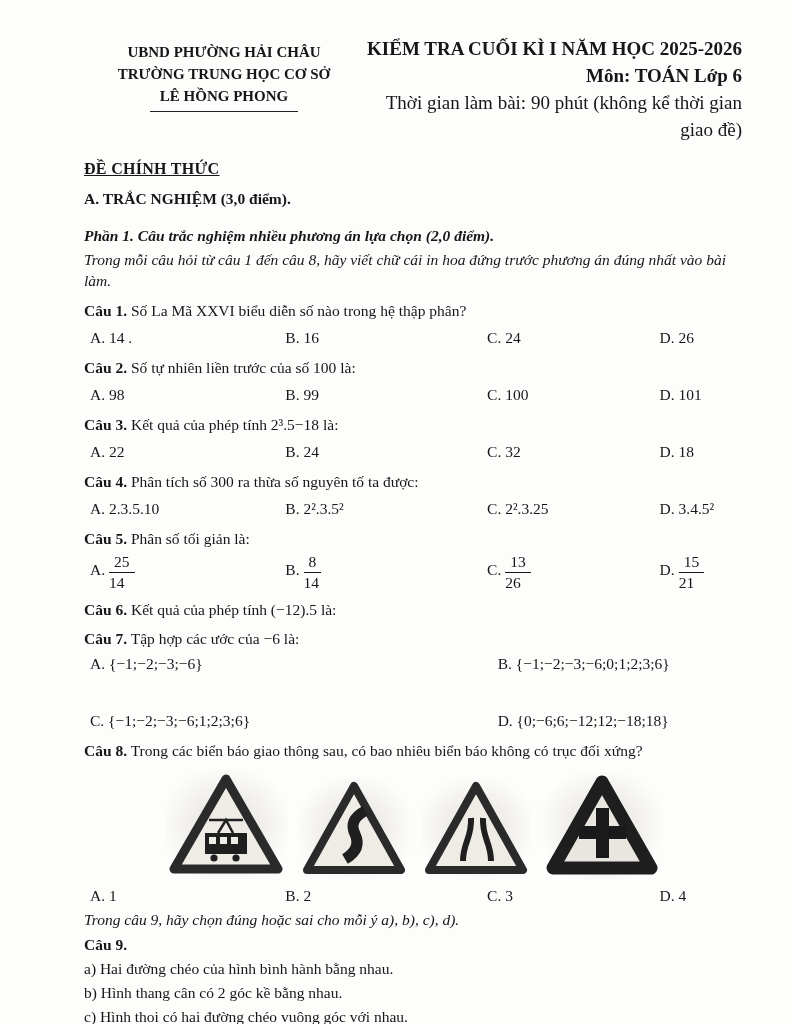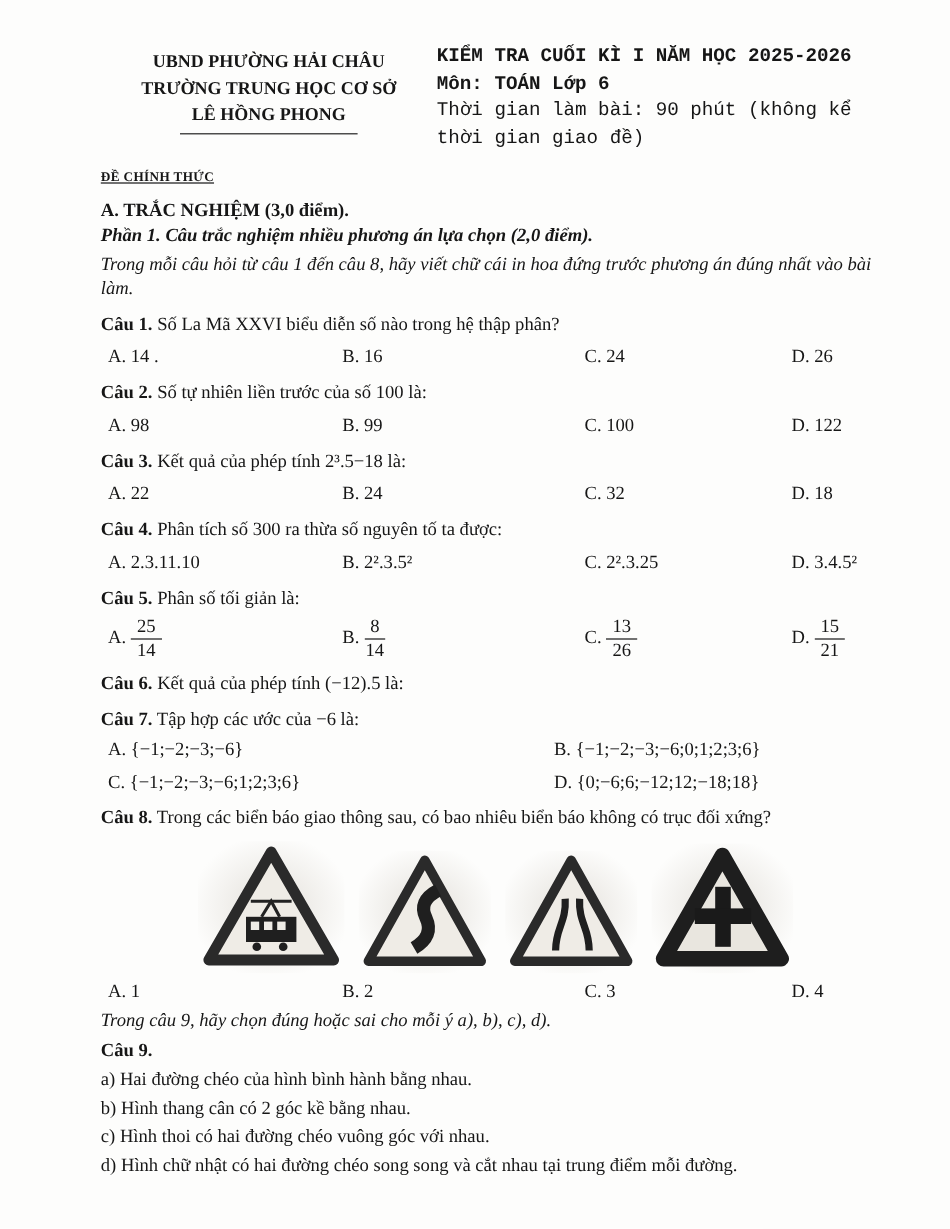--- a/index.html
+++ b/index.html
@@ -18,52 +18,53 @@
   .header { display: flex; align-items: flex-start; }
   .header-left {
     width: 280px;
     text-align: center;
     font-weight: bold;
     font-size: 15px;
     line-height: 1.45;
     padding-top: 6px;
   }
   .school-underline { width: 148px; border-top: 1.7px solid #222; margin: 4px auto 0; height: 0; }
-  .header-right { flex: 1; text-align: left; font-size: 16px; line-height: 1.42; font-family: Liberation Mono, monospace; }
+  .header-right { flex: 1; text-align: right; font-size: 19px; line-height: 1.42; }
   .hr-title, .hr-subject { font-weight: bold; }
   .hr-note { font-style: italic; }
   .official {
     display: inline-block;
     font-weight: bold;
-    font-size: 11px;
+    font-size: 16px;
     text-decoration: underline;
     margin: 14px 0 8px;
     letter-spacing: .3px;
   }
   .section-a { font-weight: bold; margin-top: 2px; }
-  .part-title { font-weight: bold; font-style: italic; margin-top: 0; }
+  .part-title { font-weight: bold; font-style: italic; margin-top: 16px; }
   .instruction { font-style: italic; margin-top: 3px; }
   .q { margin-top: 9px; }
   .q-label { font-weight: bold; }
   .opts4 {
     display: grid;
     grid-template-columns: 27.5% 28.5% 24% 20%;
     padding-left: 6px;
     margin-top: 6px;
     gap: 16px;
   }
   .opts2 {
     display: grid;
     grid-template-columns: 57% 43%;
     padding-left: 6px;
     margin-top: 4px;
     row-gap: 7px;
+    gap: 36px;
   }
   .frac-row { align-items: center; margin-top: 4px; }
-  .frac { display: inline-block; vertical-align: middle; text-align: center; line-height: 1.1; margin-left: 4px; }
+  .frac { display: inline-block; vertical-align: middle; line-height: 1.1; margin-left: 4px; }
   .frac .num { display: block; border-bottom: 1.5px solid #161616; padding: 0 5px 1px; }
   .frac .den { display: block; padding-top: 1px; }
   .signs-row {
     display: flex;
     justify-content: center;
     align-items: flex-end;
     gap: 12px;
     margin: 8px 0 2px;
   }
   .sign { background: radial-gradient(#edebe7 30%, #fdfdfc 78%); padding: 2px; }
@@ -104,38 +105,38 @@
       <span>D. 26</span>
     </div>
   </div>
 
   <div class="q">
     <div><span class="q-label">Câu 2.</span> <span>Số tự nhiên liền trước của số 100 là:</span></div>
     <div class="opts4">
       <span>A. 98</span>
       <span>B. 99</span>
       <span>C. 100</span>
-      <span>D. 122</span>
+      <span>D. 101</span>
     </div>
   </div>
 
   <div class="q">
     <div><span class="q-label">Câu 3.</span> <span>Kết quả của phép tính 2³.5−18 là:</span></div>
     <div class="opts4">
       <span>A. 22</span>
       <span>B. 24</span>
       <span>C. 32</span>
       <span>D. 18</span>
     </div>
   </div>
 
   <div class="q">
     <div><span class="q-label">Câu 4.</span> <span>Phân tích số 300 ra thừa số nguyên tố ta được:</span></div>
     <div class="opts4">
-      <span>A. 2.3.11.10</span>
+      <span>A. 2.3.5.10</span>
       <span>B. 2².3.5²</span>
       <span>C. 2².3.25</span>
       <span>D. 3.4.5²</span>
     </div>
   </div>
 
   <div class="q">
     <div><span class="q-label">Câu 5.</span> <span>Phân số tối giản là:</span></div>
     <div class="opts4 frac-row">
       <span>

